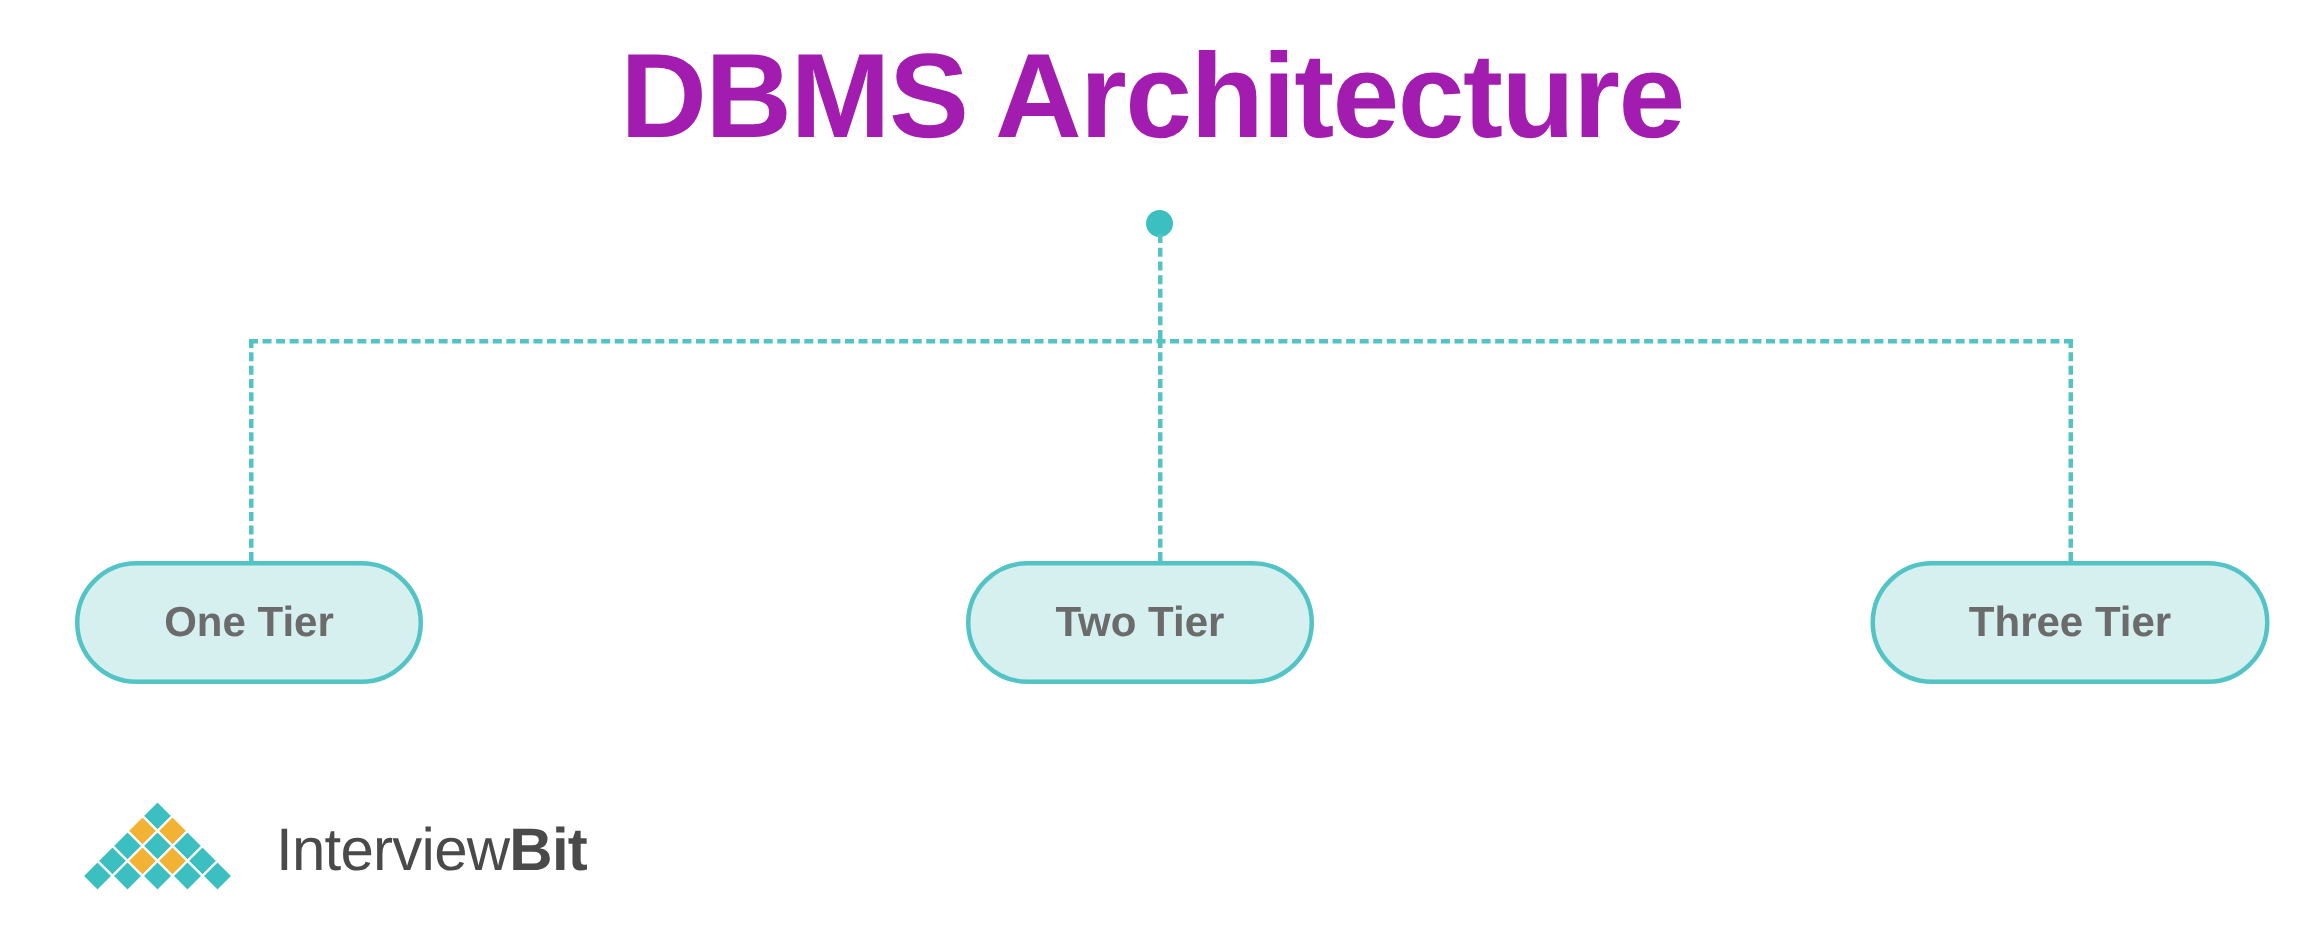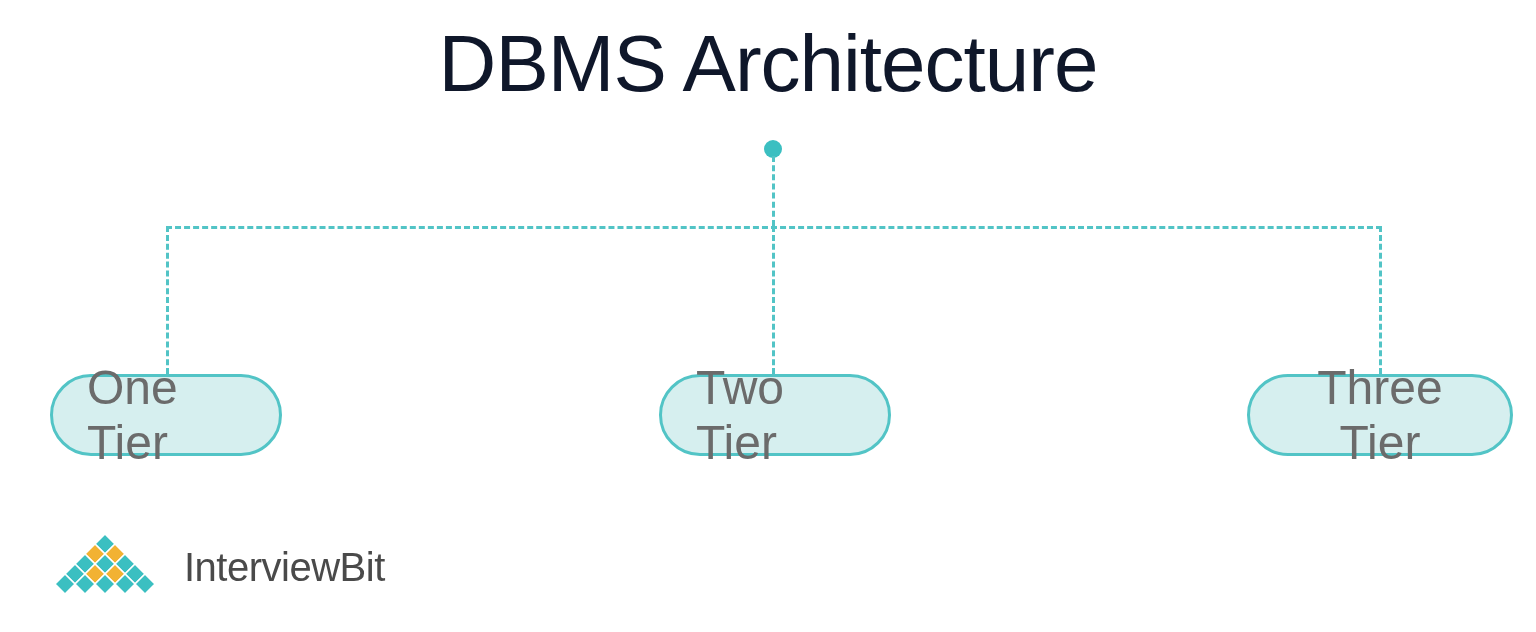--- a/index.html
+++ b/index.html
@@ -11,22 +11,22 @@
     position: relative;
     overflow: hidden;
   }
   .title {
     position: absolute;
     top: 18px;
     left: 0;
     width: 100%;
     text-align: center;
     font-size: 80px;
-    font-weight: 400;
-    color: #0f172a;
+    font-weight: 700;
+    color: #a21caf;
     letter-spacing: -1px;
   }
   .root-dot {
     position: absolute;
     top: 140px;
     left: 764px;
     width: 18px;
     height: 18px;
     background: #3bbfc1;
     border-radius: 50%;
@@ -73,44 +73,44 @@
   }
   .node {
     position: absolute;
     background: #d6efef;
     border: 3px solid #52c4c6;
     border-radius: 44px;
     height: 82px;
     display: flex;
     align-items: center;
     justify-content: center;
-    font-size: 48px;
+    font-size: 28px;
     color: #6b6b6b;
-    font-weight: 400;
+    font-weight: 700;
     padding: 0 34px;
   }
   .node-left  { top: 374px; left: 50px;  width: 232px; }
-  .node-mid   { top: 374px; left: 659px; width: 232px; }
+  .node-mid   { top: 374px; left: 644px; width: 232px; }
   .node-right { top: 374px; left: 1247px; width: 266px; text-align: center; }
   .logo-wrap {
     position: absolute;
     left: 40px;
     bottom: 26px;
     display: flex;
     align-items: center;
     gap: 14px;
   }
   .logo-svg { width: 130px; height: 78px; display:block; }
   .logo-text {
     font-size: 40px;
     color: #4a4a4a;
     font-weight: 400;
     letter-spacing: -0.5px;
   }
-  .logo-text .bold { font-weight: 400; }
+  .logo-text .bold { font-weight: 700; }
 </style>
 </head>
 <body>
 
 <div class="title">DBMS Architecture</div>
 
 <div class="root-dot"></div>
 <div class="vline-root"></div>
 <div class="hline"></div>
 <div class="vline-left"></div>

